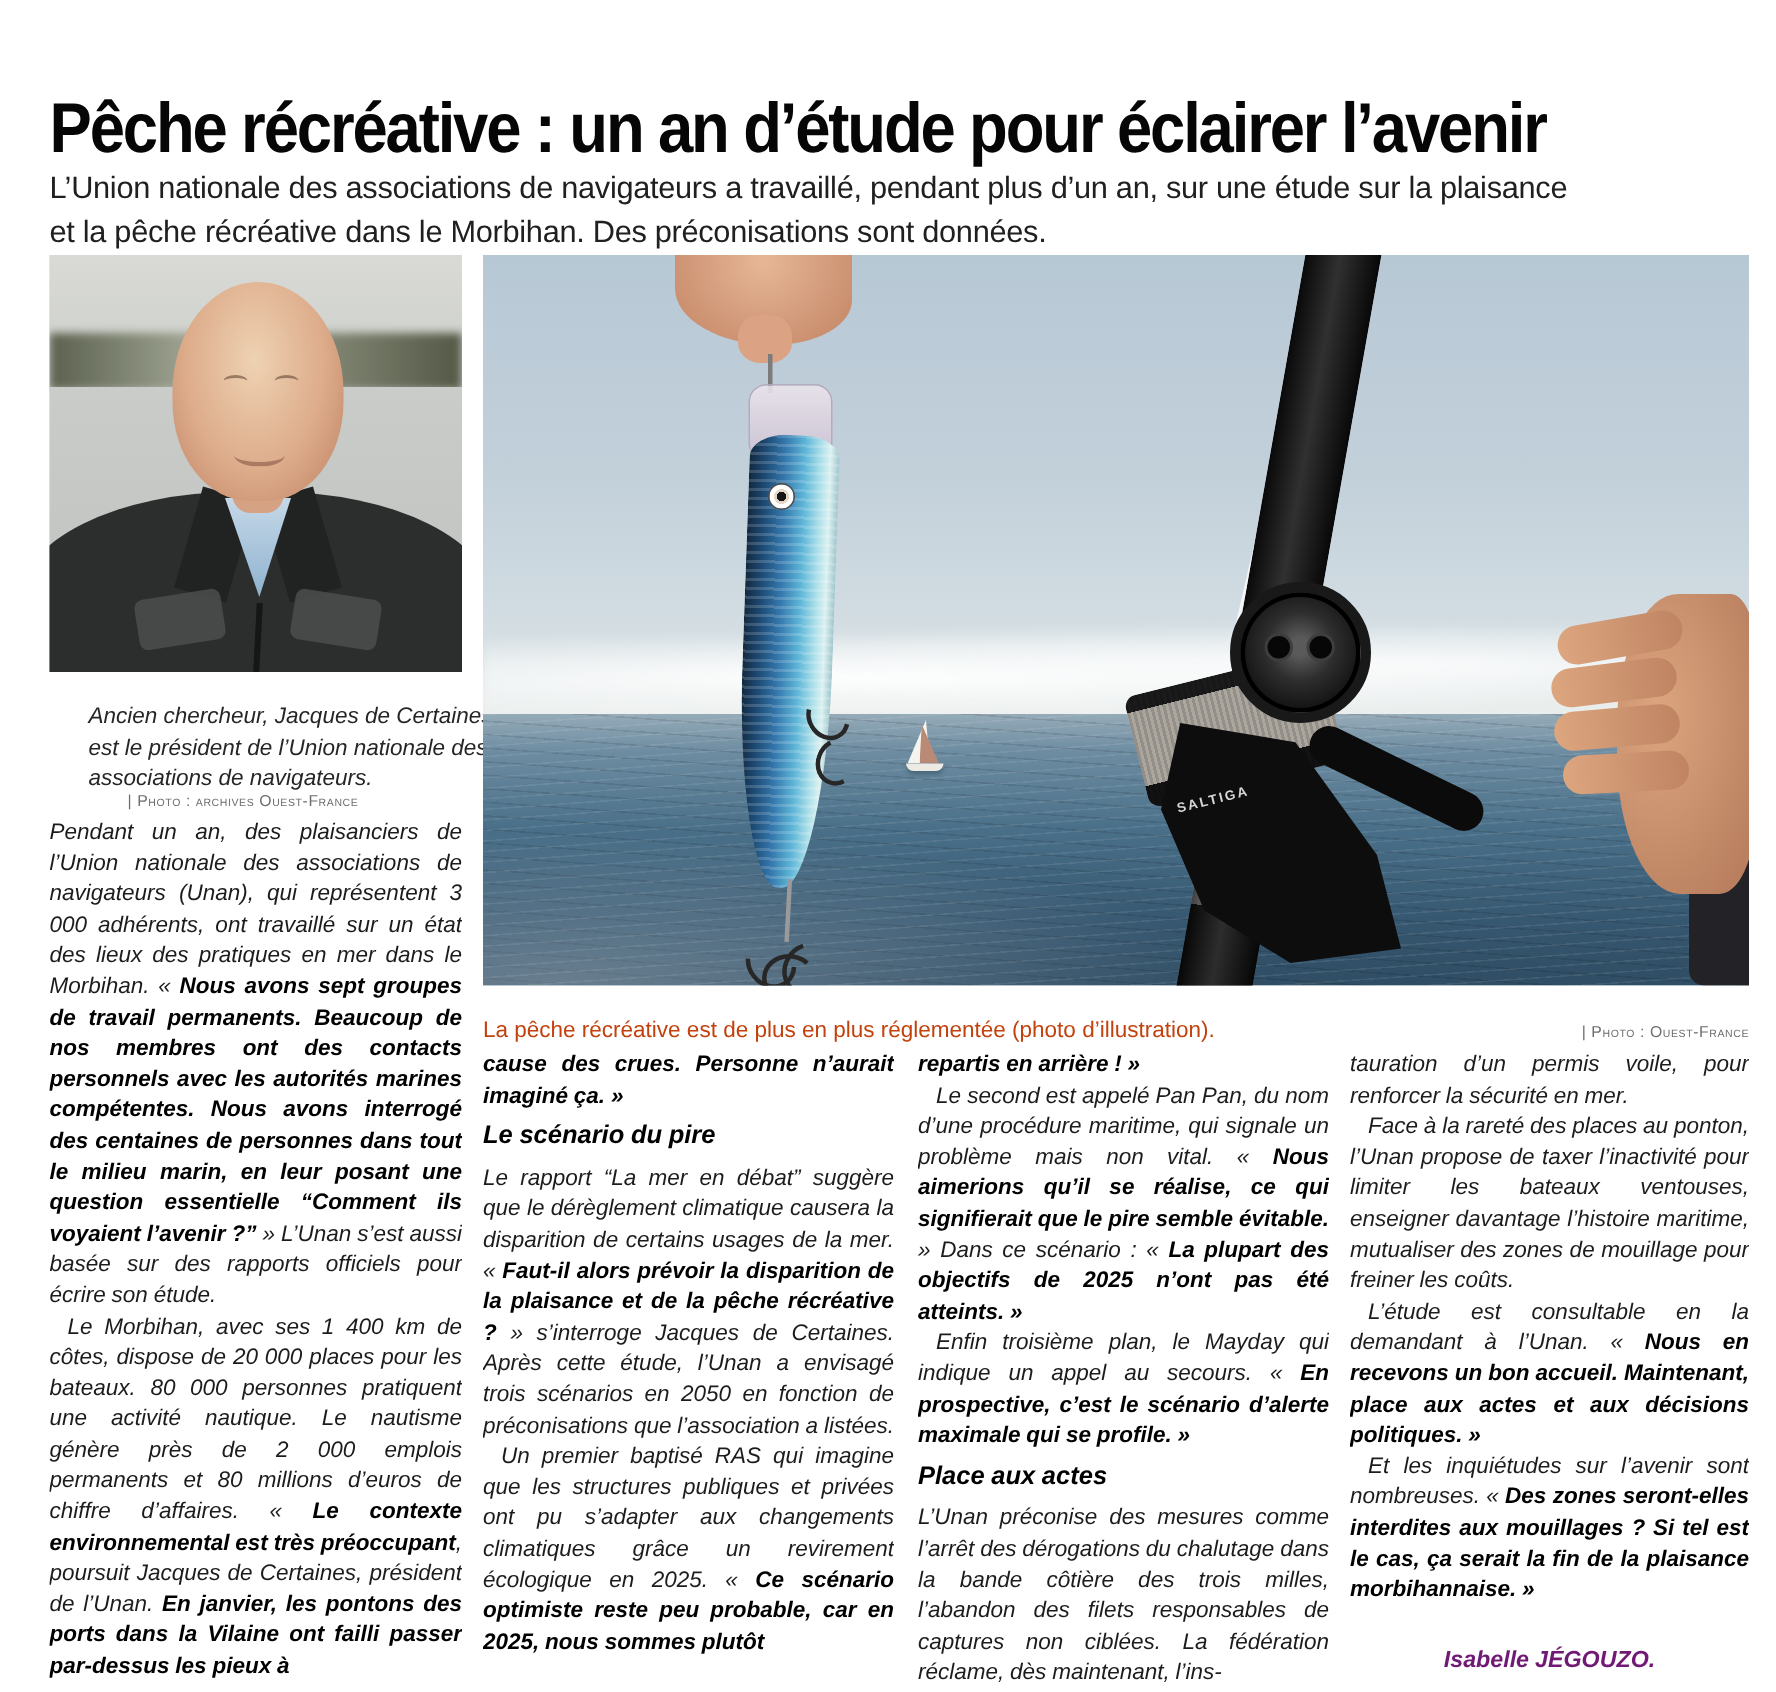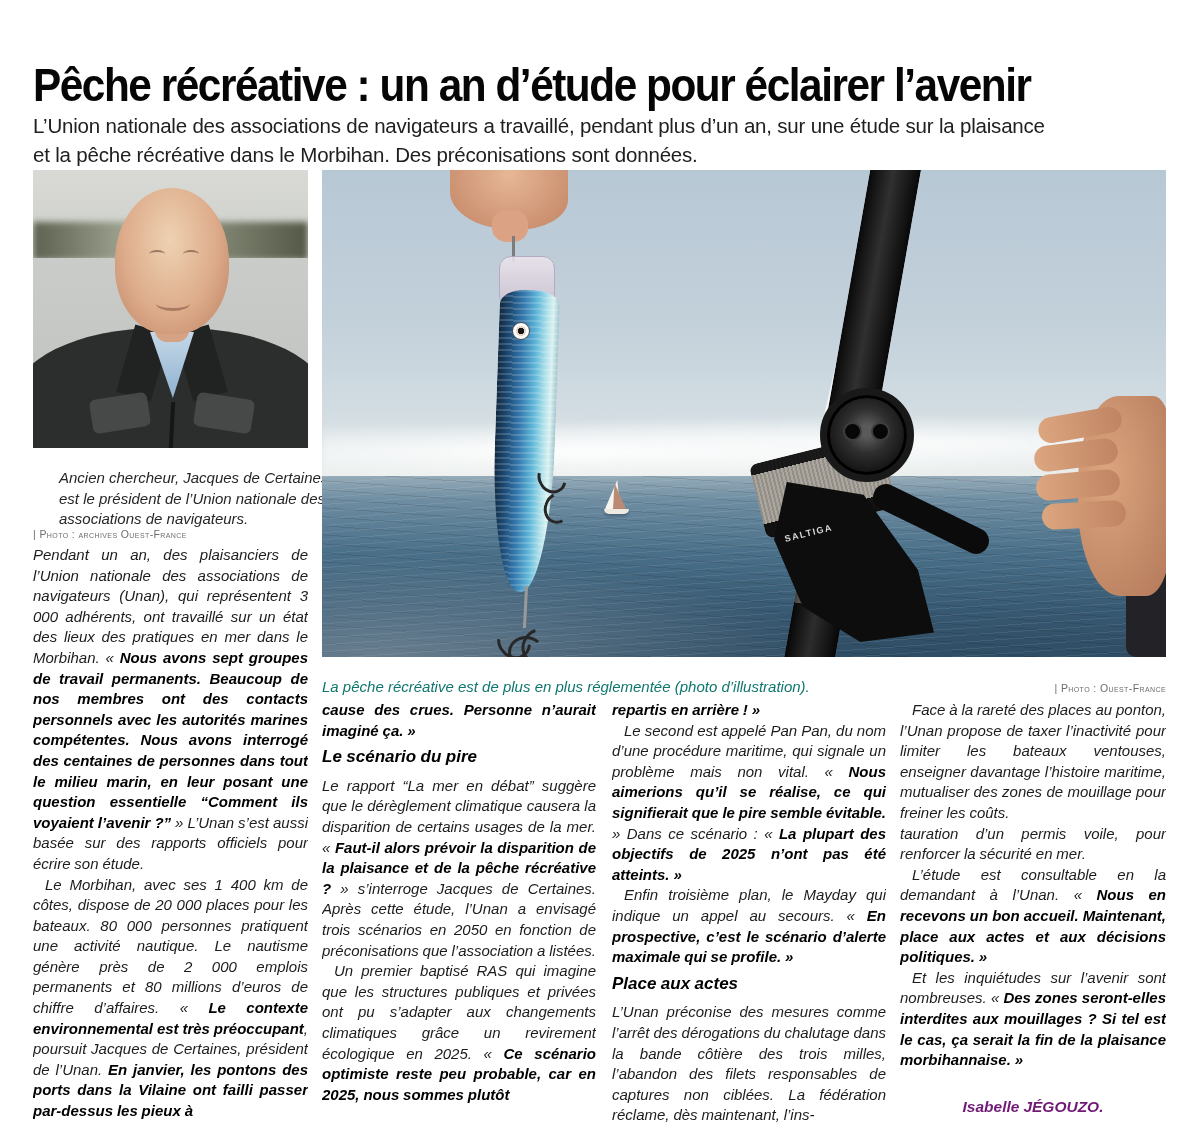--- a/index.html
+++ b/index.html
@@ -34,21 +34,21 @@
             background:linear-gradient(#c5d8e8,#8fb2cf);clip-path:polygon(0 0,100% 0,52% 100%);}
   .pt-lapel{position:absolute;top:158px;width:36px;height:70px;background:#212322;}
   .pt-lapel.l{left:92px;transform:rotate(16deg);} .pt-lapel.r{left:150px;transform:rotate(-16deg);}
   .pt-pocket{position:absolute;width:58px;height:34px;background:#4b4e4d;border-radius:6px;opacity:.85;}
   .pt-pocket.l{left:58px;top:226px;transform:rotate(-9deg);}
   .pt-pocket.r{left:162px;top:226px;transform:rotate(9deg);}
   .pt-zip{position:absolute;left:137px;top:232px;width:4px;height:46px;background:#151615;transform:rotate(3deg);}
 
   .pt-caption{position:absolute;left:40px;top:453px;width:275px;font-style:italic;font-size:15px;
               line-height:20.5px;color:#262626;margin-left:19px;}
-  .pt-credit{position:absolute;left:33px;top:517px;width:258px;text-align:left;font-size:10.5px;
+  .pt-credit{position:absolute;left:33px;top:517px;width:258px;text-align:center;font-size:10.5px;
              color:#6d6d6d;font-variant:small-caps;letter-spacing:.4px;}
 
   
   .main-photo{position:absolute;left:322px;top:170px;width:844px;height:487px;overflow:hidden;background:#c3d0da;}
   .mp-sky{position:absolute;inset:0;background:linear-gradient(180deg,#b7c8d5 0%,#c2d0da 30%,#d4dee3 52%,#eaeeec 63%);}
   .mp-cloud{position:absolute;left:0;top:248px;width:100%;height:62px;filter:blur(3px);
             background:radial-gradient(ellipse at 28% 55%,rgba(255,255,255,.95),rgba(255,255,255,0) 65%),
                        radial-gradient(ellipse at 72% 40%,rgba(255,255,255,.8),rgba(255,255,255,0) 60%);}
   .mp-sea{position:absolute;left:0;top:306px;width:100%;height:181px;
           background:radial-gradient(ellipse at 6% 100%,rgba(255,255,255,.28),rgba(255,255,255,0) 40%),
@@ -117,21 +117,21 @@
   .f3{left:714px;top:302px;transform:rotate(-5deg);}
   .f4{left:720px;top:332px;transform:rotate(-3deg);}
   .mp-hand-right{position:absolute;left:756px;top:226px;width:92px;height:200px;
                  background:radial-gradient(ellipse at 30% 40%,#dca67f,#b97f5f 85%);
                  border-radius:44% 18% 26% 46%;}
   .mp-sleeve{position:absolute;left:804px;top:296px;width:44px;height:191px;background:#232327;
              border-radius:22px 0 0 10px;}
 
   .mp-caption-row{position:absolute;left:322px;top:662px;width:844px;display:flex;
                   justify-content:space-between;align-items:baseline;}
-  .mp-caption{font-style:italic;font-size:15px;color:#0f766e;}
+  .mp-caption{font-size:15px;color:#c2410c;}
   .mp-credit{font-size:10.5px;color:#6d6d6d;font-variant:small-caps;letter-spacing:.4px;white-space:nowrap;margin-top:20px;}
 
   
   .col{position:absolute;top:700px;width:274px;height:428px;overflow:hidden;text-align:justify;
        font-size:15px;line-height:20.6px;color:#1c1c1c;word-spacing:-.3px;font-style:italic;}
   .col.c0{left:33px;top:545px;width:275px;height:583px;}
   .col.c1{left:322px;} .col.c2{left:612px;} .col.c3{left:900px;width:266px;}
   .col p.body-p{margin:0;}
   .col p.ind{text-indent:12px;}
   .col .b{font-weight:700;color:#000;}
@@ -224,20 +224,20 @@
       <p class="body-p ind"><span>Un premier baptisé RAS qui imagine que les structures publiques et privées ont pu s’adapter aux changements climatiques grâce un revirement écologique en 2025. « </span><span class="b">Ce scénario optimiste reste peu probable, car en 2025, nous sommes plutôt</span></p>
     </div>
   <div class="col c2">
       <p class="body-p"><span class="b">repartis en arrière ! »</span></p>
       <p class="body-p ind"><span>Le second est appelé Pan Pan, du nom d’une procédure maritime, qui signale un problème mais non vital. « </span><span class="b">Nous aimerions qu’il se réalise, ce qui signifierait que le pire semble évitable.</span><span> » Dans ce scénario : « </span><span class="b">La plupart des objectifs de 2025 n’ont pas été atteints. »</span></p>
       <p class="body-p ind"><span>Enfin troisième plan, le Mayday qui indique un appel au secours. « </span><span class="b">En prospective, c’est le scénario d’alerte maximale qui se profile. »</span></p>
       <h3>Place aux actes</h3>
       <p class="body-p"><span>L’Unan préconise des mesures comme l’arrêt des dérogations du chalutage dans la bande côtière des trois milles, l’abandon des filets responsables de captures non ciblées. La fédération réclame, dès maintenant, l’ins-</span></p>
     </div>
   <div class="col c3">
+      <p class="body-p"><span>tauration d’un permis voile, pour renforcer la sécurité en mer.</span></p>
       <p class="body-p ind"><span>Face à la rareté des places au ponton, l’Unan propose de taxer l’inactivité pour limiter les bateaux ventouses, enseigner davantage l’histoire maritime, mutualiser des zones de mouillage pour freiner les coûts.</span></p>
-      <p class="body-p"><span>tauration d’un permis voile, pour renforcer la sécurité en mer.</span></p>
       <p class="body-p ind"><span>L’étude est consultable en la demandant à l’Unan. « </span><span class="b">Nous en recevons un bon accueil. Maintenant, place aux actes et aux décisions politiques. »</span></p>
       <p class="body-p ind"><span>Et les inquiétudes sur l’avenir sont nombreuses. « </span><span class="b">Des zones seront-elles interdites aux mouillages ? Si tel est le cas, ça serait la fin de la plaisance morbihannaise. »</span></p>
       <p class="byline">Isabelle JÉGOUZO.</p>
     </div>
 
 </div>
 
 </body></html>

